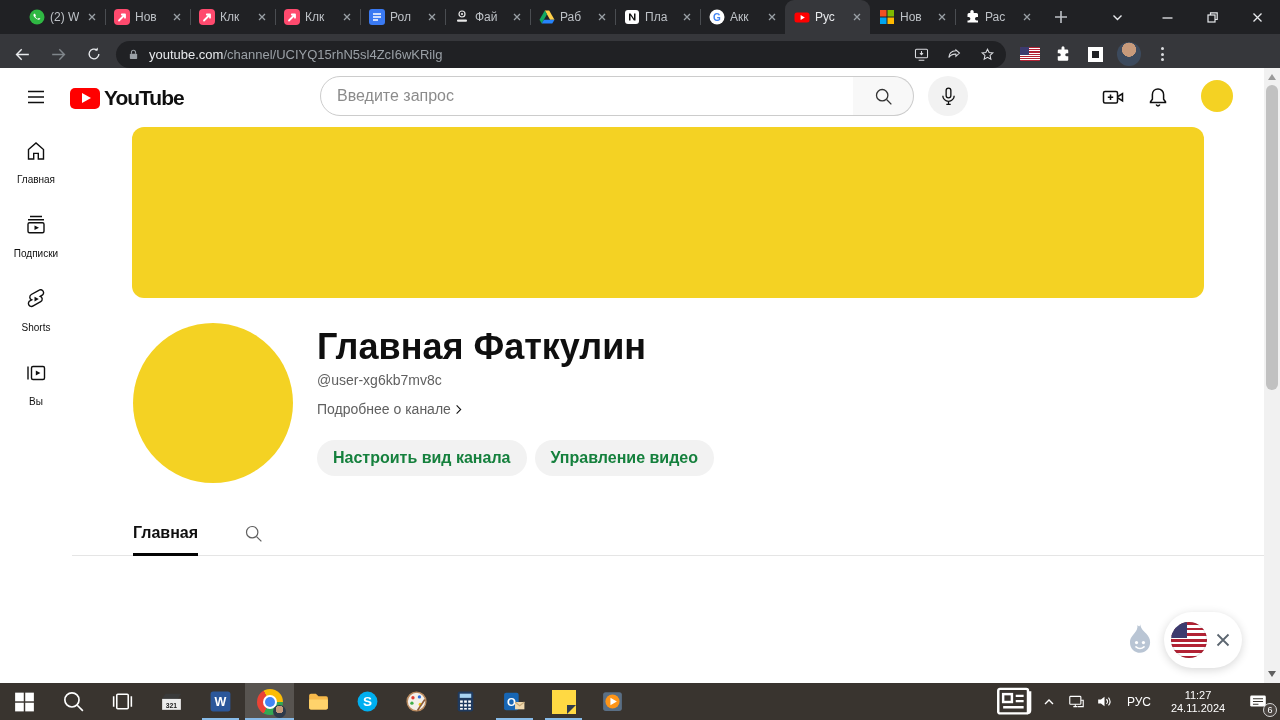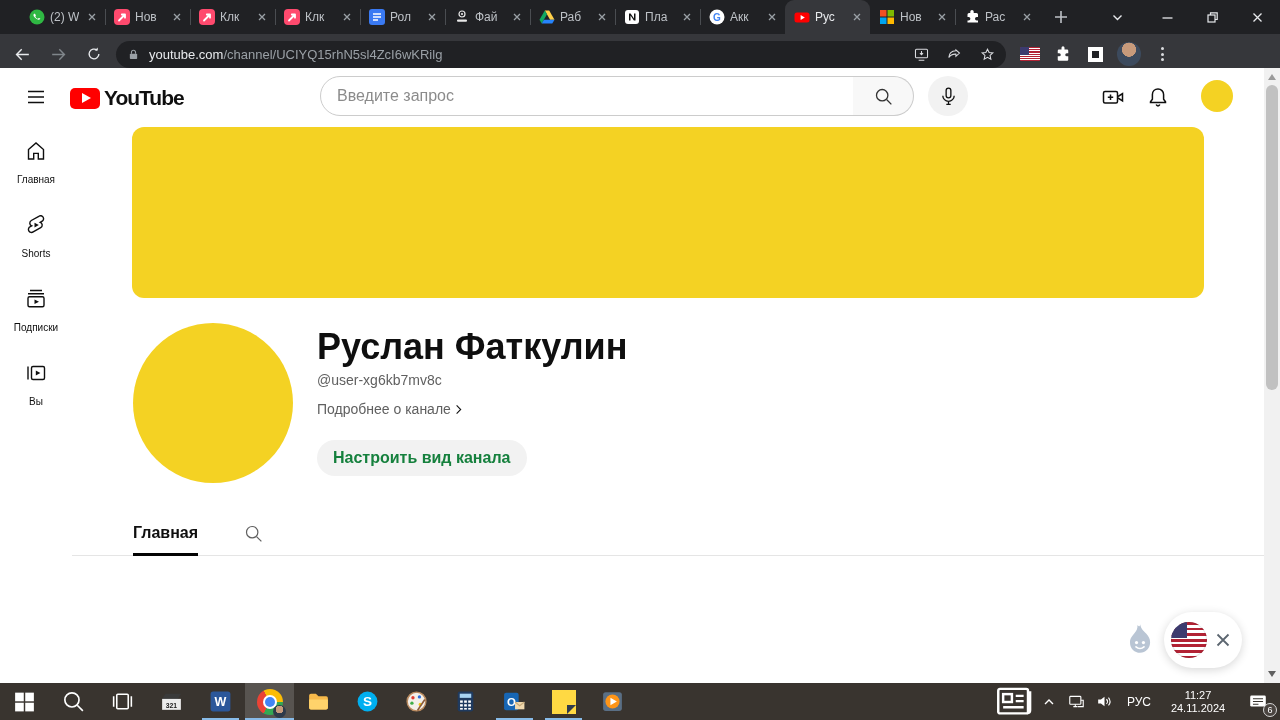--- a/index.html
+++ b/index.html
@@ -435,58 +435,59 @@
 
     <div class="yt-sidebar" id="sidebar">
         <div class="sb-item">
           <span><svg viewBox="0 0 24 24" fill="none" stroke="#0f0f0f" stroke-width="1.4">
               <path d="M4.5 10.5 12 4l7.5 6.5V20h-5.2v-5.6h-4.6V20H4.5z"></path>
             </svg></span>
           <span class="sb-label">Главная</span>
         </div>
         <div class="sb-item">
           <span><svg viewBox="0 0 24 24" fill="none" stroke="#0f0f0f" stroke-width="1.4">
-              <path d="M14.8 3.3 7.3 7.5a3 3 0 0 0 .4 5.4l-1.4.8a3 3 0 1 0 2.9 5.2l7.5-4.2a3 3 0 0 0-.4-5.4l1.4-.8a3 3 0 1 0-2.9-5.2z"></path>
-              <path d="M10.5 9.7l4.3 2.4-4.3 2.4z" fill="#0f0f0f" stroke="none"></path>
-            </svg></span>
-          <span class="sb-label">Shorts</span>
-        </div>
-        <div class="sb-item">
-          <span><svg viewBox="0 0 24 24" fill="none" stroke="#0f0f0f" stroke-width="1.4">
               <path d="M6 3.5h12M4 6.8h16"></path>
               <rect x="4" y="9.8" width="16" height="10" rx="1.5"></rect>
               <path d="M10.5 12.6l4.5 2.2-4.5 2.2z" fill="#0f0f0f" stroke="none"></path>
             </svg></span>
           <span class="sb-label">Подписки</span>
+        </div>
+        <div class="sb-item">
+          <span><svg viewBox="0 0 24 24" fill="none" stroke="#0f0f0f" stroke-width="1.4">
+              <path d="M14.8 3.3 7.3 7.5a3 3 0 0 0 .4 5.4l-1.4.8a3 3 0 1 0 2.9 5.2l7.5-4.2a3 3 0 0 0-.4-5.4l1.4-.8a3 3 0 1 0-2.9-5.2z"></path>
+              <path d="M10.5 9.7l4.3 2.4-4.3 2.4z" fill="#0f0f0f" stroke="none"></path>
+            </svg></span>
+          <span class="sb-label">Shorts</span>
         </div>
         <div class="sb-item">
           <span><svg viewBox="0 0 24 24" fill="none" stroke="#0f0f0f" stroke-width="1.4">
               <path d="M4 5.5v13"></path>
               <rect x="7.5" y="5.5" width="13" height="13" rx="1.5"></rect>
               <path d="M11.8 9.4l4.6 2.6-4.6 2.6z" fill="#0f0f0f" stroke="none"></path>
             </svg></span>
           <span class="sb-label">Вы</span>
         </div>
       </div>
 
     <div class="yt-main">
       <div class="banner" style="background: rgb(244, 210, 35);"></div>
       <div class="chrow">
         <div class="ch-avatar" style="background: rgb(244, 210, 35);"></div>
         <div class="ch-info">
-          <div class="ch-name">Руслан Фаткулин</div>
+          <div class="ch-name">Главная Фаткулин</div>
           <div class="ch-handle">@user-xg6kb7mv8c</div>
           <div class="ch-more">
             <span>Подробнее о канале</span>
             <svg viewBox="0 0 24 24" fill="none" stroke="#0f0f0f" stroke-width="1.7">
                 <path d="M9 5.5 15.5 12 9 18.5"></path>
               </svg>
           </div>
           <div class="ch-btns">
             <button class="pillbtn">Настроить вид канала</button>
+            <button class="pillbtn">Управление видео</button>
           </div>
         </div>
       </div>
       <div class="yt-tabs">
         <div class="yt-tab">Главная</div>
         <div class="yt-tab-search">
             <svg viewBox="0 0 24 24" fill="none" stroke="currentColor" stroke-width="1.4">
               <circle cx="10.5" cy="10.5" r="6.5"></circle>
               <path d="M15.5 15.5 21 21"></path>
             </svg>

